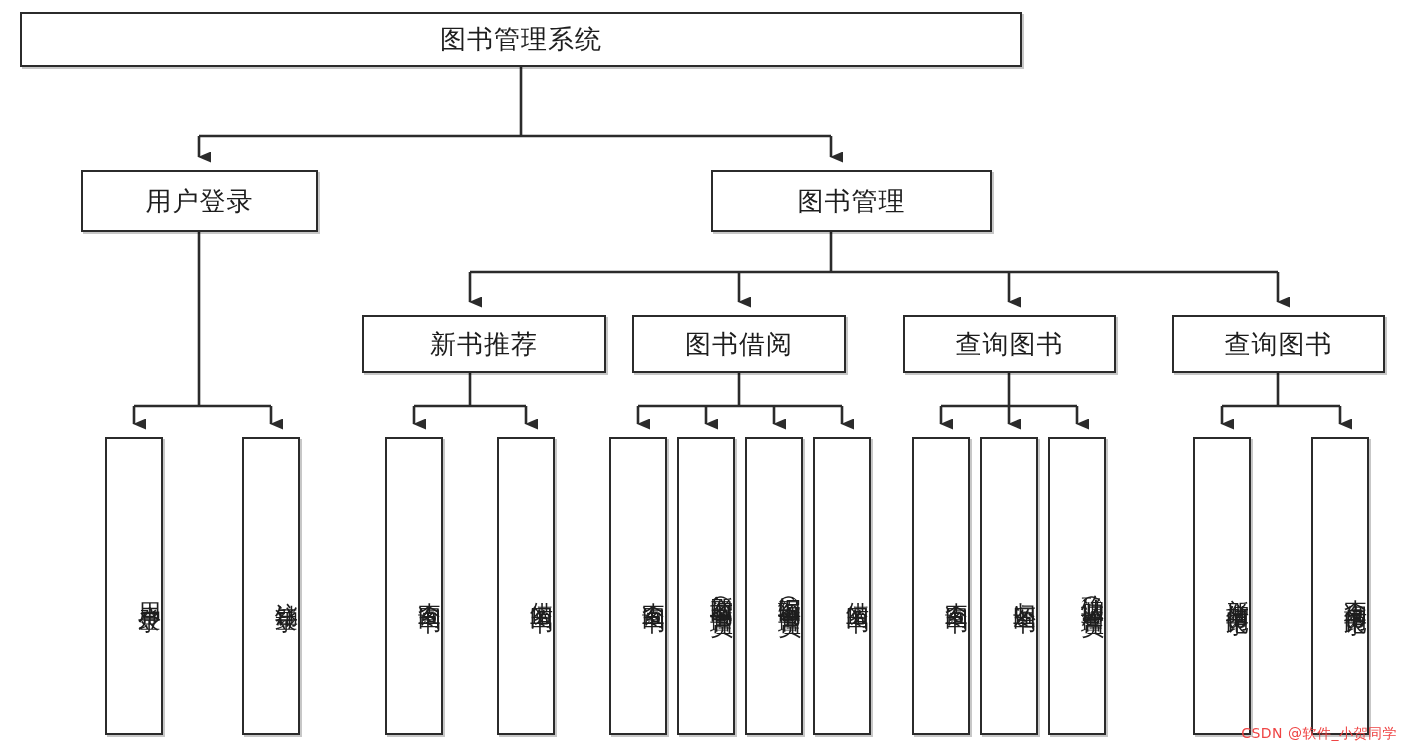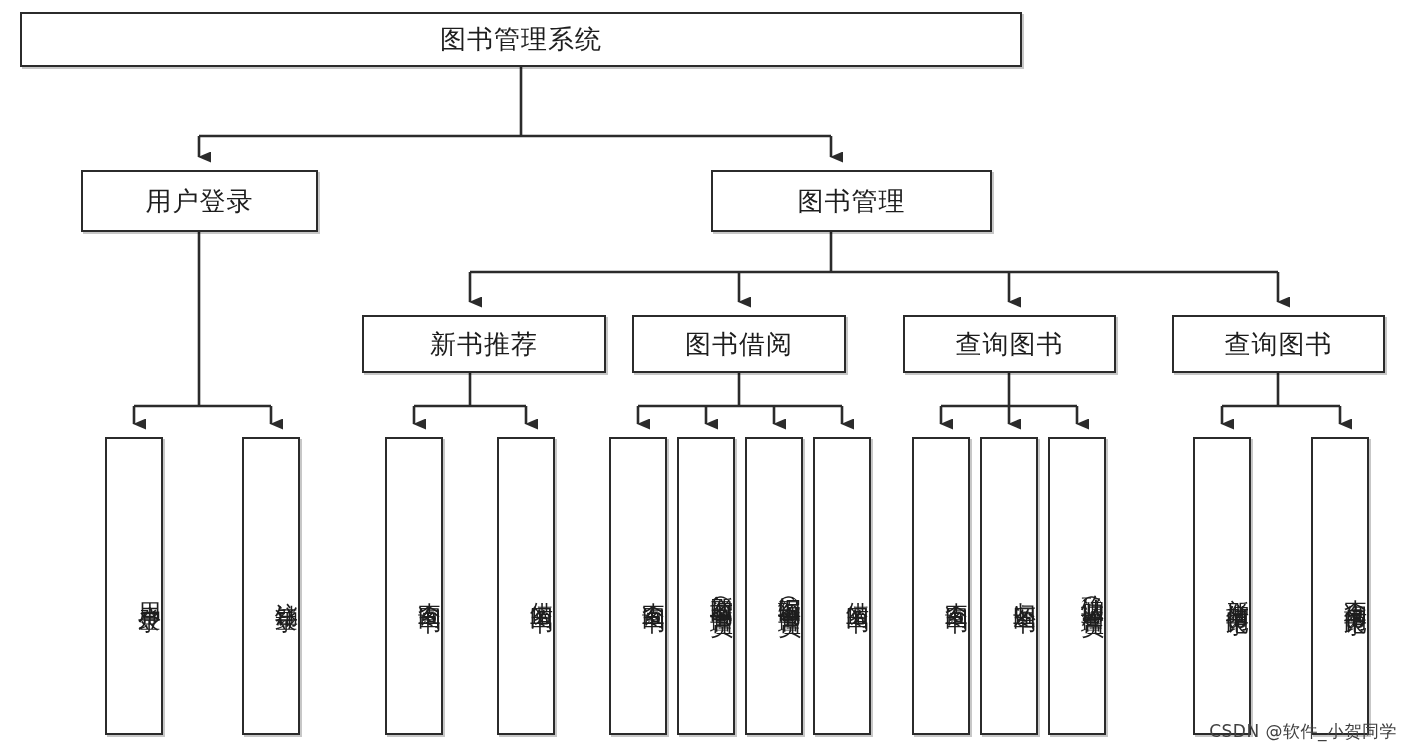--- a/index.html
+++ b/index.html
@@ -31,22 +31,22 @@
     letter-spacing:3px;
     padding-top:8px;
     align-items:flex-start;
     justify-content:center;
     line-height:1;
   }
   .node.v span{writing-mode:vertical-rl;text-orientation:upright;}
   #watermark{
     position:absolute;
     right:8px;bottom:4px;
-    font-size:17px;
-    color:#404040;
+    font-size:14px;
+    color:#ef4444;
     letter-spacing:0.5px;
     z-index:3;
     white-space:nowrap;
   }
 </style>
 </head>
 <body>
 
 <div id="diagram">
 

